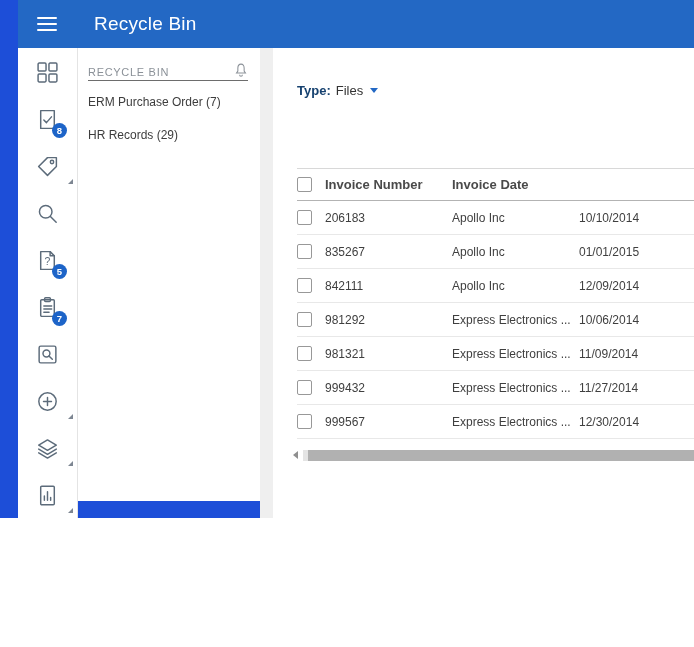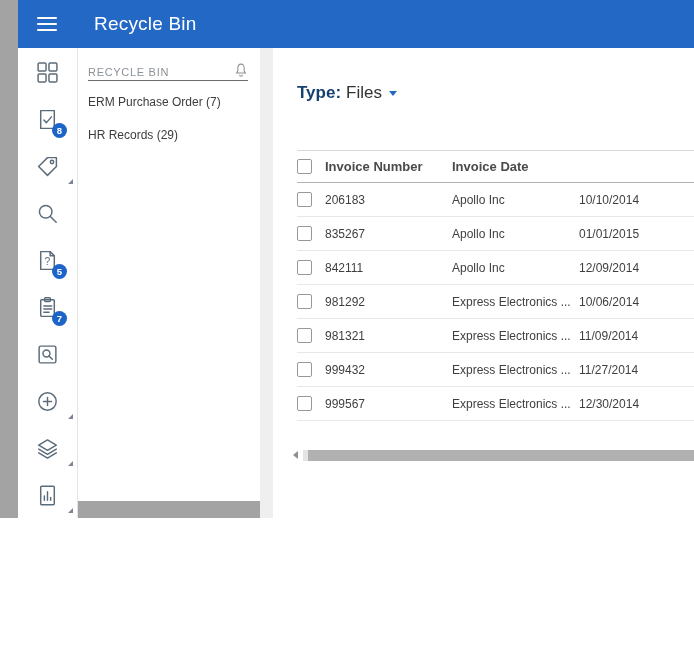--- a/index.html
+++ b/index.html
@@ -1,18 +1,18 @@
 <!DOCTYPE html>
 <html><head>
 <meta charset="utf-8">
 <style>
   *{box-sizing:border-box;margin:0;padding:0}
   html,body{width:694px;height:647px;background:#fff;
     font-family:"Liberation Sans","DejaVu Sans",sans-serif;}
-  .app{position:relative;width:694px;height:518px;overflow:hidden;background:#a3a3a3}
+  .app{position:relative;width:694px;height:518px;overflow:hidden;background:#1d4ed8}
 
   
   .topbar{position:absolute;left:18px;top:0;right:0;height:48px;background:#2368c4;
     display:flex;align-items:center}
   .hamburger{width:20px;height:15px;margin-left:19px;display:flex;flex-direction:column;
     justify-content:space-between;cursor:pointer}
   .hamburger span{display:block;height:2.4px;background:#fff;border-radius:1px}
   .topbar-title{color:#fff;font-size:19px;margin-left:37px;font-weight:400;letter-spacing:.2px}
 
   
@@ -38,29 +38,29 @@
   .panel-list{list-style:none;margin-top:5px}
   .panel-item{height:33px;line-height:33px;padding-left:10px;font-size:12px;color:#3d3d3d;
     cursor:pointer;white-space:nowrap}
 
   
   .splitter{position:absolute;left:260px;top:48px;width:13px;height:582px;background:#efefef;
     cursor:col-resize}
 
   
   .content{position:absolute;left:273px;top:48px;right:0;bottom:0;background:#fff}
-  .filter{position:absolute;left:24px;top:35px;font-size:17px;display:flex;align-items:center}
+  .filter{position:absolute;left:24px;top:35px;font-size:13px;display:flex;align-items:center}
   .filter-label{color:#16416f;font-weight:bold;margin-right:5px}
   .filter-value-wrap{display:flex;align-items:center;cursor:pointer}
   .filter-value{color:#333}
   .caret{display:inline-block;margin-left:7px;width:0;height:0;
     border-left:4.5px solid transparent;border-right:4.5px solid transparent;
     border-top:5.5px solid #2368c4}
 
-  .table{position:absolute;left:24px;top:102px;right:0}
+  .table{position:absolute;left:24px;top:120px;right:0}
   .thead,.trow{display:flex;align-items:center}
   .thead{height:33px;border-top:1px solid #d8d8d8;border-bottom:1px solid #b3b3b3;
     font-size:13px;font-weight:bold;color:#4a4a4a}
   .trow{height:34px;border-bottom:1px solid #e8e8e8;font-size:12px;color:#3f3f3f}
   .cell{padding-right:6px;white-space:nowrap;overflow:hidden}
   .c-check{width:28px;display:flex;align-items:center}
   .c-inv{width:127px}
   .c-ven{width:127px}
   .c-date{flex:1}
   .checkbox{width:15px;height:15px;border:1px solid #989898;border-radius:2px;background:#fff;

